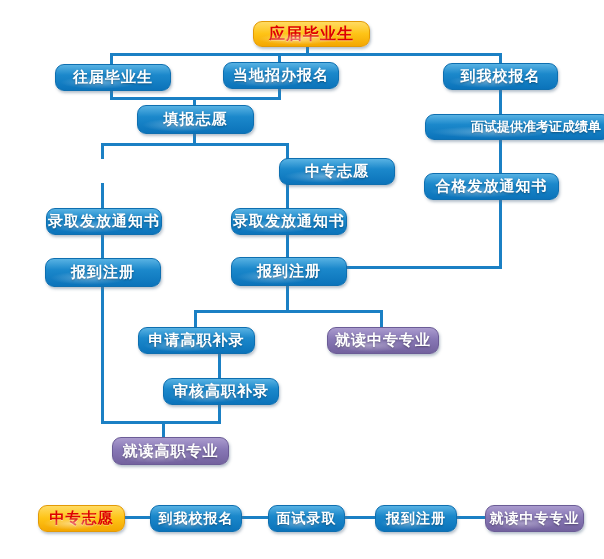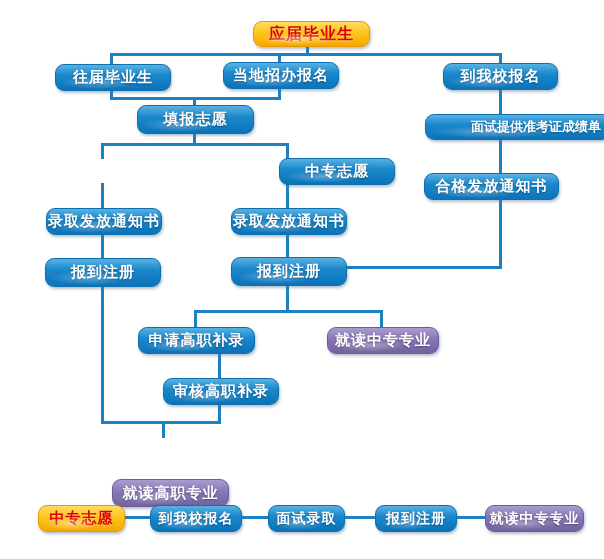--- a/index.html
+++ b/index.html
@@ -97,21 +97,21 @@
   <div class="node blue" style="left:231px;top:208px;width:114px;height:25px;">录取发放通知书</div>
 
   <div class="node blue" style="left:45px;top:258px;width:114px;height:27px;">报到注册</div>
   <div class="node blue" style="left:231px;top:257px;width:114px;height:27px;">报到注册</div>
 
   <div class="node blue" style="left:138px;top:327px;width:115px;height:25px;">申请高职补录</div>
   <div class="node purple" style="left:327px;top:327px;width:110px;height:25px;">就读中专专业</div>
 
   <div class="node blue" style="left:163px;top:378px;width:114px;height:25px;">审核高职补录</div>
 
-  <div class="node purple" style="left:112px;top:437px;width:115px;height:26px;margin-top:42px;">就读高职专业</div>
+  <div class="node purple" style="left:112px;top:437px;width:115px;height:26px;">就读高职专业</div>
 
   <div class="node yellow" style="left:38px;top:505px;width:85px;height:25px;">中专志愿</div>
   <div class="node blue fs14" style="left:150px;top:505px;width:90px;height:25px;">到我校报名</div>
   <div class="node blue fs14" style="left:268px;top:505px;width:75px;height:25px;">面试录取</div>
   <div class="node blue fs14" style="left:375px;top:505px;width:80px;height:25px;">报到注册</div>
   <div class="node purple fs14" style="left:485px;top:505px;width:97px;height:25px;">就读中专专业</div>
 
 </div>
 
 </body></html>

